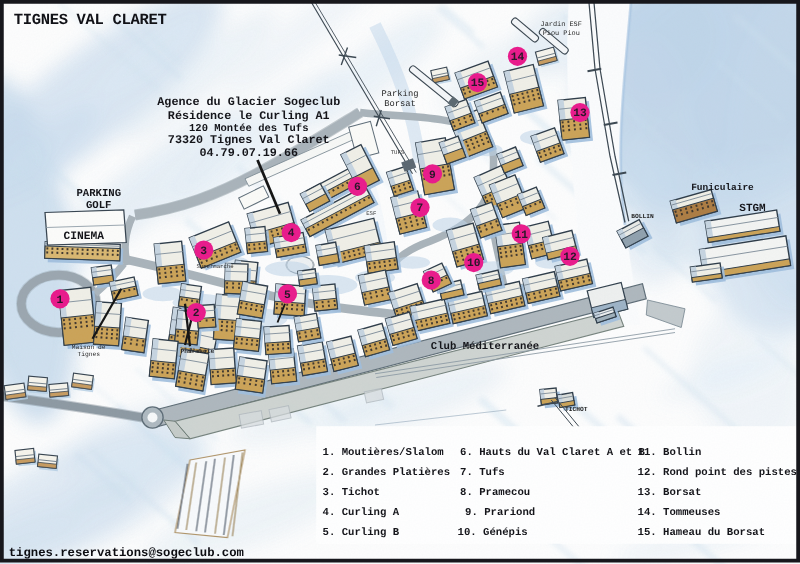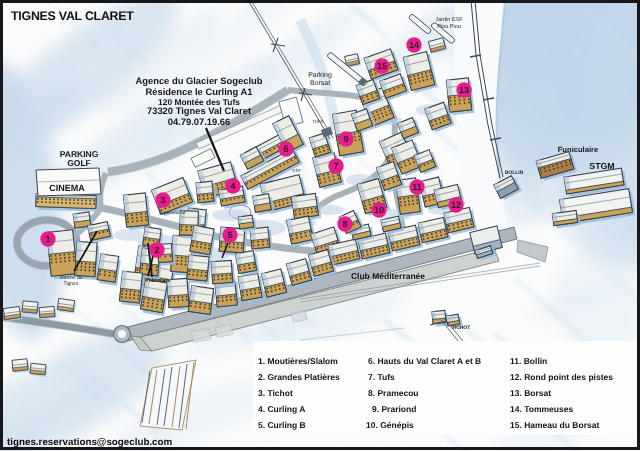--- a/index.html
+++ b/index.html
@@ -1,16 +1,16 @@
 <!DOCTYPE html>
 <html><head>
 <meta charset="utf-8">
 <style>
 html,body{margin:0;padding:0;background:#fff;}
-#map{position:relative;width:640px;height:451px;font-family:Liberation Sans, sans-serif;overflow:hidden;}
+#map{position:relative;width:640px;height:451px;font-family:Liberation Mono, monospace;overflow:hidden;}
 </style>
 </head>
 <body>
 <div id="map">
 <svg width="640" height="451" viewBox="0 0 640 451" text-rendering="geometricPrecision">
 <defs>
 <filter id="soft" x="-40%" y="-40%" width="180%" height="180%">
           <feGaussianBlur stdDeviation="8"></feGaussianBlur>
         </filter>
 <filter id="soft2" x="-40%" y="-40%" width="180%" height="180%">

